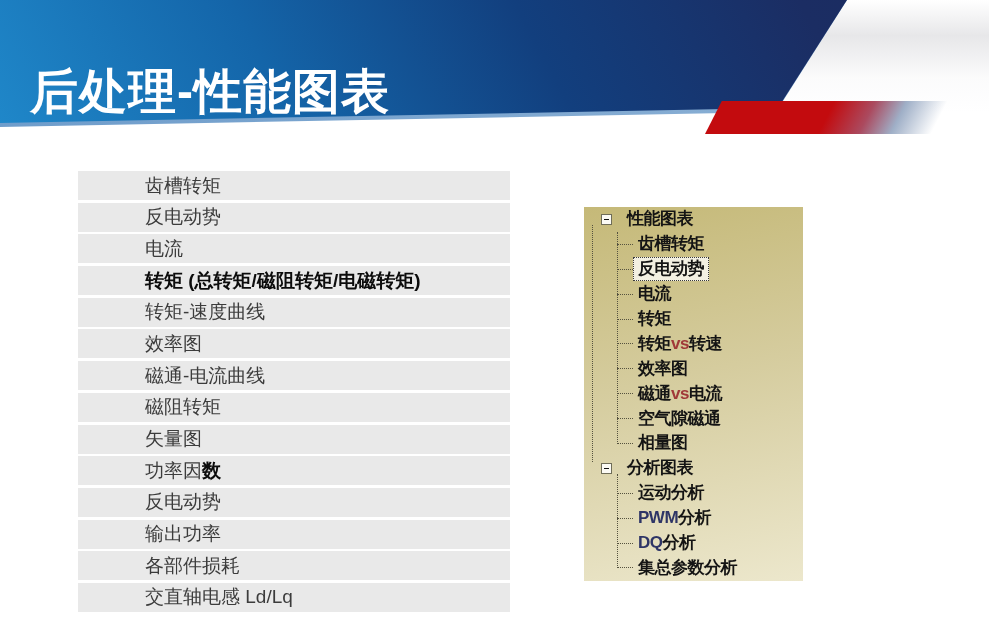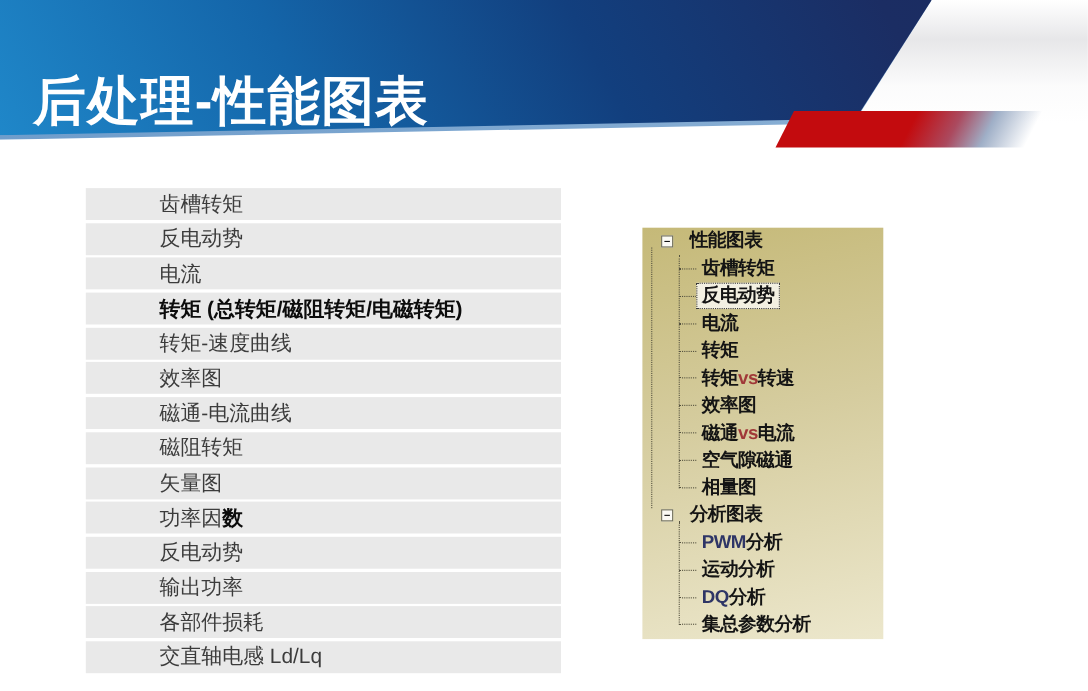--- a/index.html
+++ b/index.html
@@ -185,27 +185,27 @@
   </div>
 
   <div class="trow root">
     <span class="minusbox">
         <span class="minus-line"></span>
       </span>
     <span class="tlabel">分析图表</span>
   </div>
   <div class="trow child">
     <span class="connector"></span>
+    <span class="tlabel">运动分析</span>
+  </div>
+  <div class="trow child">
+    <span class="connector"></span>
     <span class="tlabel"><span class="latin">PWM</span><span>分析</span></span>
   </div>
   <div class="trow child">
     <span class="connector"></span>
-    <span class="tlabel">运动分析</span>
-  </div>
-  <div class="trow child">
-    <span class="connector"></span>
     <span class="tlabel"><span class="latin">DQ</span><span>分析</span></span>
   </div>
   <div class="trow child">
     <span class="connector"></span>
     <span class="tlabel">集总参数分析</span>
   </div>
 </div>
 
 </body></html>

